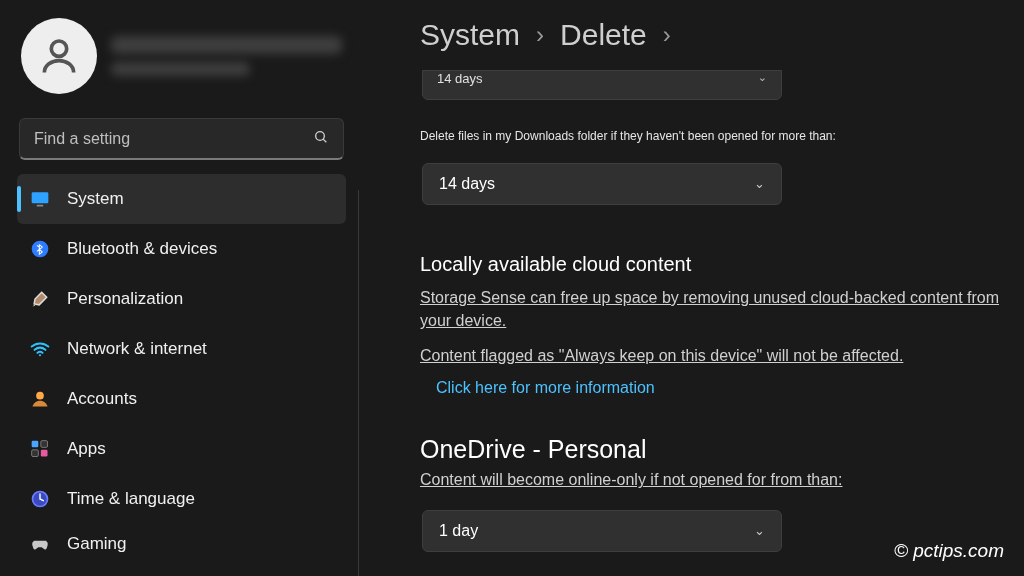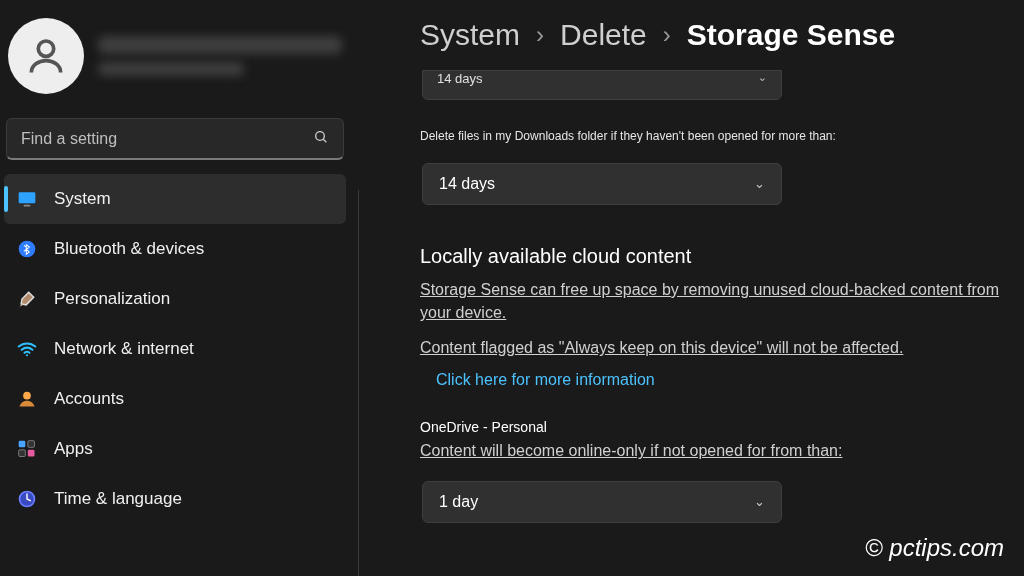--- a/index.html
+++ b/index.html
@@ -8,21 +8,21 @@
     background: #1a1a1a;
     font-family: "Segoe UI", -apple-system, sans-serif;
     color: #ffffff;
     overflow: hidden;
   }
   .app { display: flex; width:100%; height:100%; }
 
   
   .sidebar {
     width: 360px;
-    padding: 12px 10px 0 0;
+    padding: 12px 10px 0 13px;
     display: flex; flex-direction: column;
   }
   .profile { display:flex; align-items:center; gap:14px; padding:6px 8px 16px 8px; }
   .avatar {
     width:76px; height:76px; border-radius:50%;
     background:#eeeeee;
     display:flex; align-items:center; justify-content:center;
     color:#1a1a1a; flex-shrink:0;
   }
   .profile-lines { flex:1; display:flex; flex-direction:column; gap:8px; }
@@ -115,30 +115,30 @@
     display:flex; align-items:center; justify-content:space-between;
     padding:0 16px;
     color:#ffffff;
     font-size:16px;
     margin-left:2px;
     cursor:pointer;
   }
   .dropdown .chev { color:#c8c8c8; font-size:13px; }
 
   .label-text { font-size:12px; color:#e6e6e6; line-height:1.4; max-width: 560px; }
-  .section-title { font-size:20px; color:#ffffff; margin-top:2px; }
+  .section-title { font-size:20px; color:#ffffff; margin-top:10px; }
   .subtext { font-size:16px; color:#d0d0d0; line-height:1.45; max-width:590px;text-decoration:underline; }
   .link { color:#4cc2ff; font-size:16px; cursor:pointer; display:inline-block;margin-left:16px;}
 
   .vspace-sm { height:10px; }
   .vspace-md { height:18px; }
   .vspace-lg { height:28px; }
   .watermark {
     position:absolute; right:20px; bottom:14px;
-    color:#ffffff; font-size:24px; font-style:italic;
+    color:#ffffff; font-size:19px; font-style:italic;
   }
 </style>
 </head>
 <body>
 
 <div class="app">
 
   <div class="sidebar">
     <div class="profile">
       <div class="avatar">
@@ -224,33 +224,40 @@
       </div>
       <div class="navitem">
         <span class="nav-icon ic-time">
           <svg width="20" height="20" viewBox="0 0 24 24" fill="none">
               <circle cx="12" cy="12" r="9" stroke="#6a7dff" stroke-width="2" fill="#3a4ac0"></circle>
               <path d="M12 6v6l4 2" stroke="#fff" stroke-width="1.7" stroke-linecap="round"></path>
             </svg>
         </span>
         <span>Time &amp; language</span>
       </div>
+      <div class="navitem" style="height:40px;">
+        <span class="nav-icon ic-game">
+          <svg width="20" height="20" viewBox="0 0 24 24" fill="#c8c8c8">
+              <path d="M6 8h12c2.5 0 4 3 3 6l-1 3c-.6 1.7-3 2-4 .5L14 16h-4l-2 1.5c-1 1.5-3.4 1.2-4-.5l-1-3C2 11 3.5 8 6 8z"></path>
+            </svg>
+        </span>
+        <span>Gaming</span>
+      </div>
     </div>
   </div>
 
   <div class="divider"></div>
 
   <div class="main">
 
     <div class="crumbs">
       <span class="crumb">System</span>
       <span class="sep">›</span>
       <span class="crumb">Delete</span>
       <span class="sep">›</span>
-      <span class="crumb current">Storage Sense</span>
     </div>
 
     <div class="dropdown-truncated">
       <span style="font-size:13px;color:#e0e0e0;">14 days</span>
       <span class="chev" style="font-size:11px;color:#bbb;">⌄</span>
     </div>
 
     <div class="vspace-lg"></div>
 
     <div class="label-text">Delete files in my Downloads folder if they haven't been opened for more than:</div>
@@ -266,21 +273,21 @@
     <div class="section-title">Locally available cloud content</div>
     <div class="vspace-sm"></div>
     <div class="subtext">Storage Sense can free up space by removing unused cloud-backed content from your device.</div>
     <div style="height:12px"></div>
     <div class="subtext">Content flagged as "Always keep on this device" will not be affected.</div>
     <div style="height:12px"></div>
     <span class="link">Click here for more information</span>
 
     <div class="vspace-lg"></div>
 
-    <div class="section-title" style="font-size:14px;">OneDrive - Personal</div>
+    <div class="section-title" style="font-size:25px;">OneDrive - Personal</div>
     <div style="height:4px"></div>
     <div class="subtext">Content will become online-only if not opened for from than:</div>
     <div class="vspace-md"></div>
     <div class="dropdown">
       <span>1 day</span>
       <span class="chev">⌄</span>
     </div>
 
     
     

